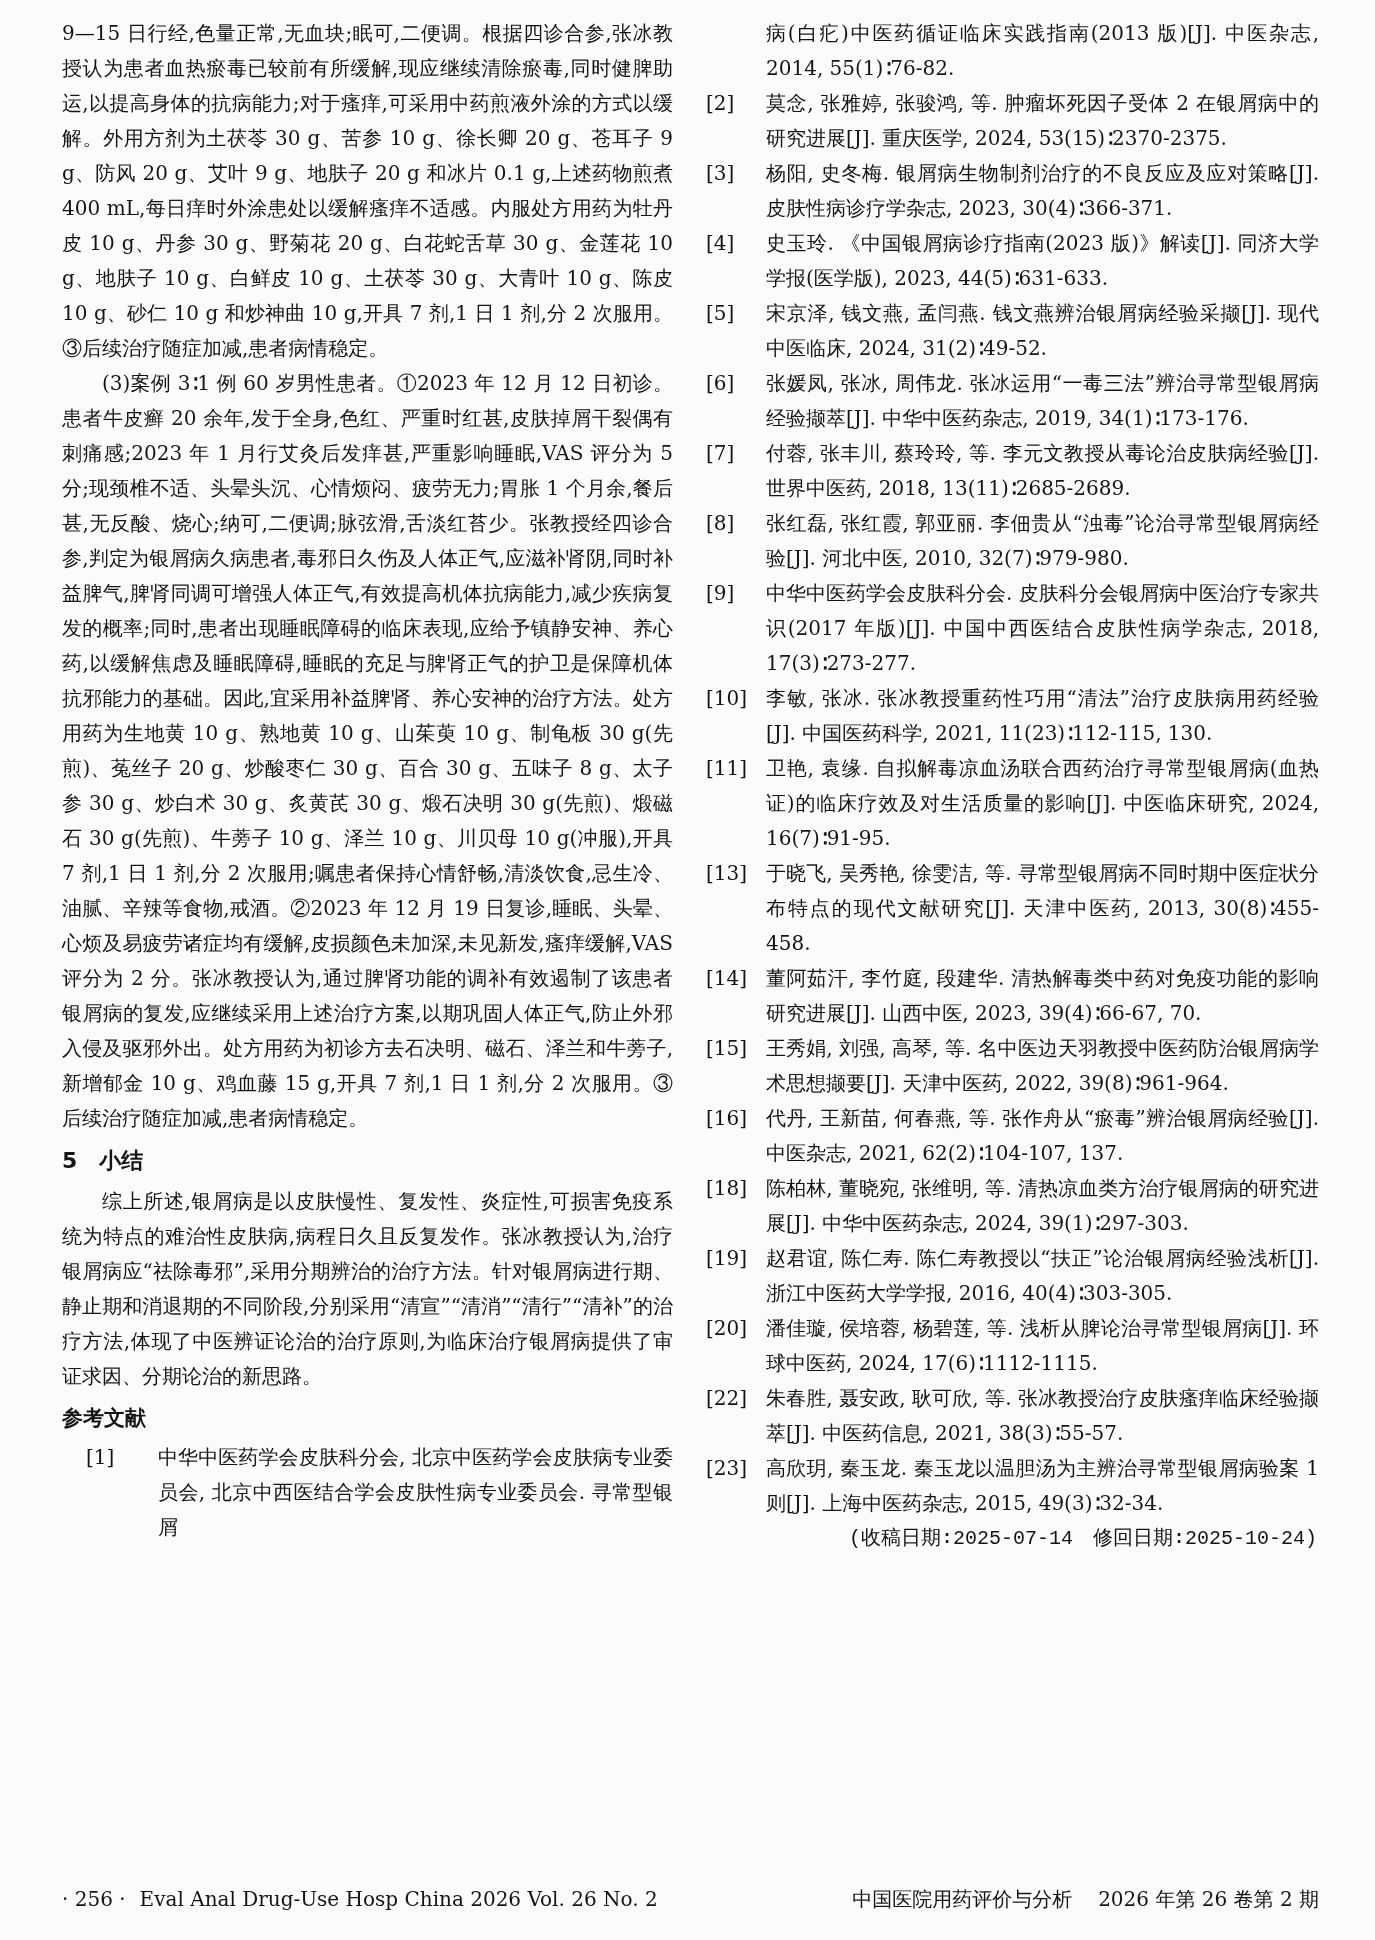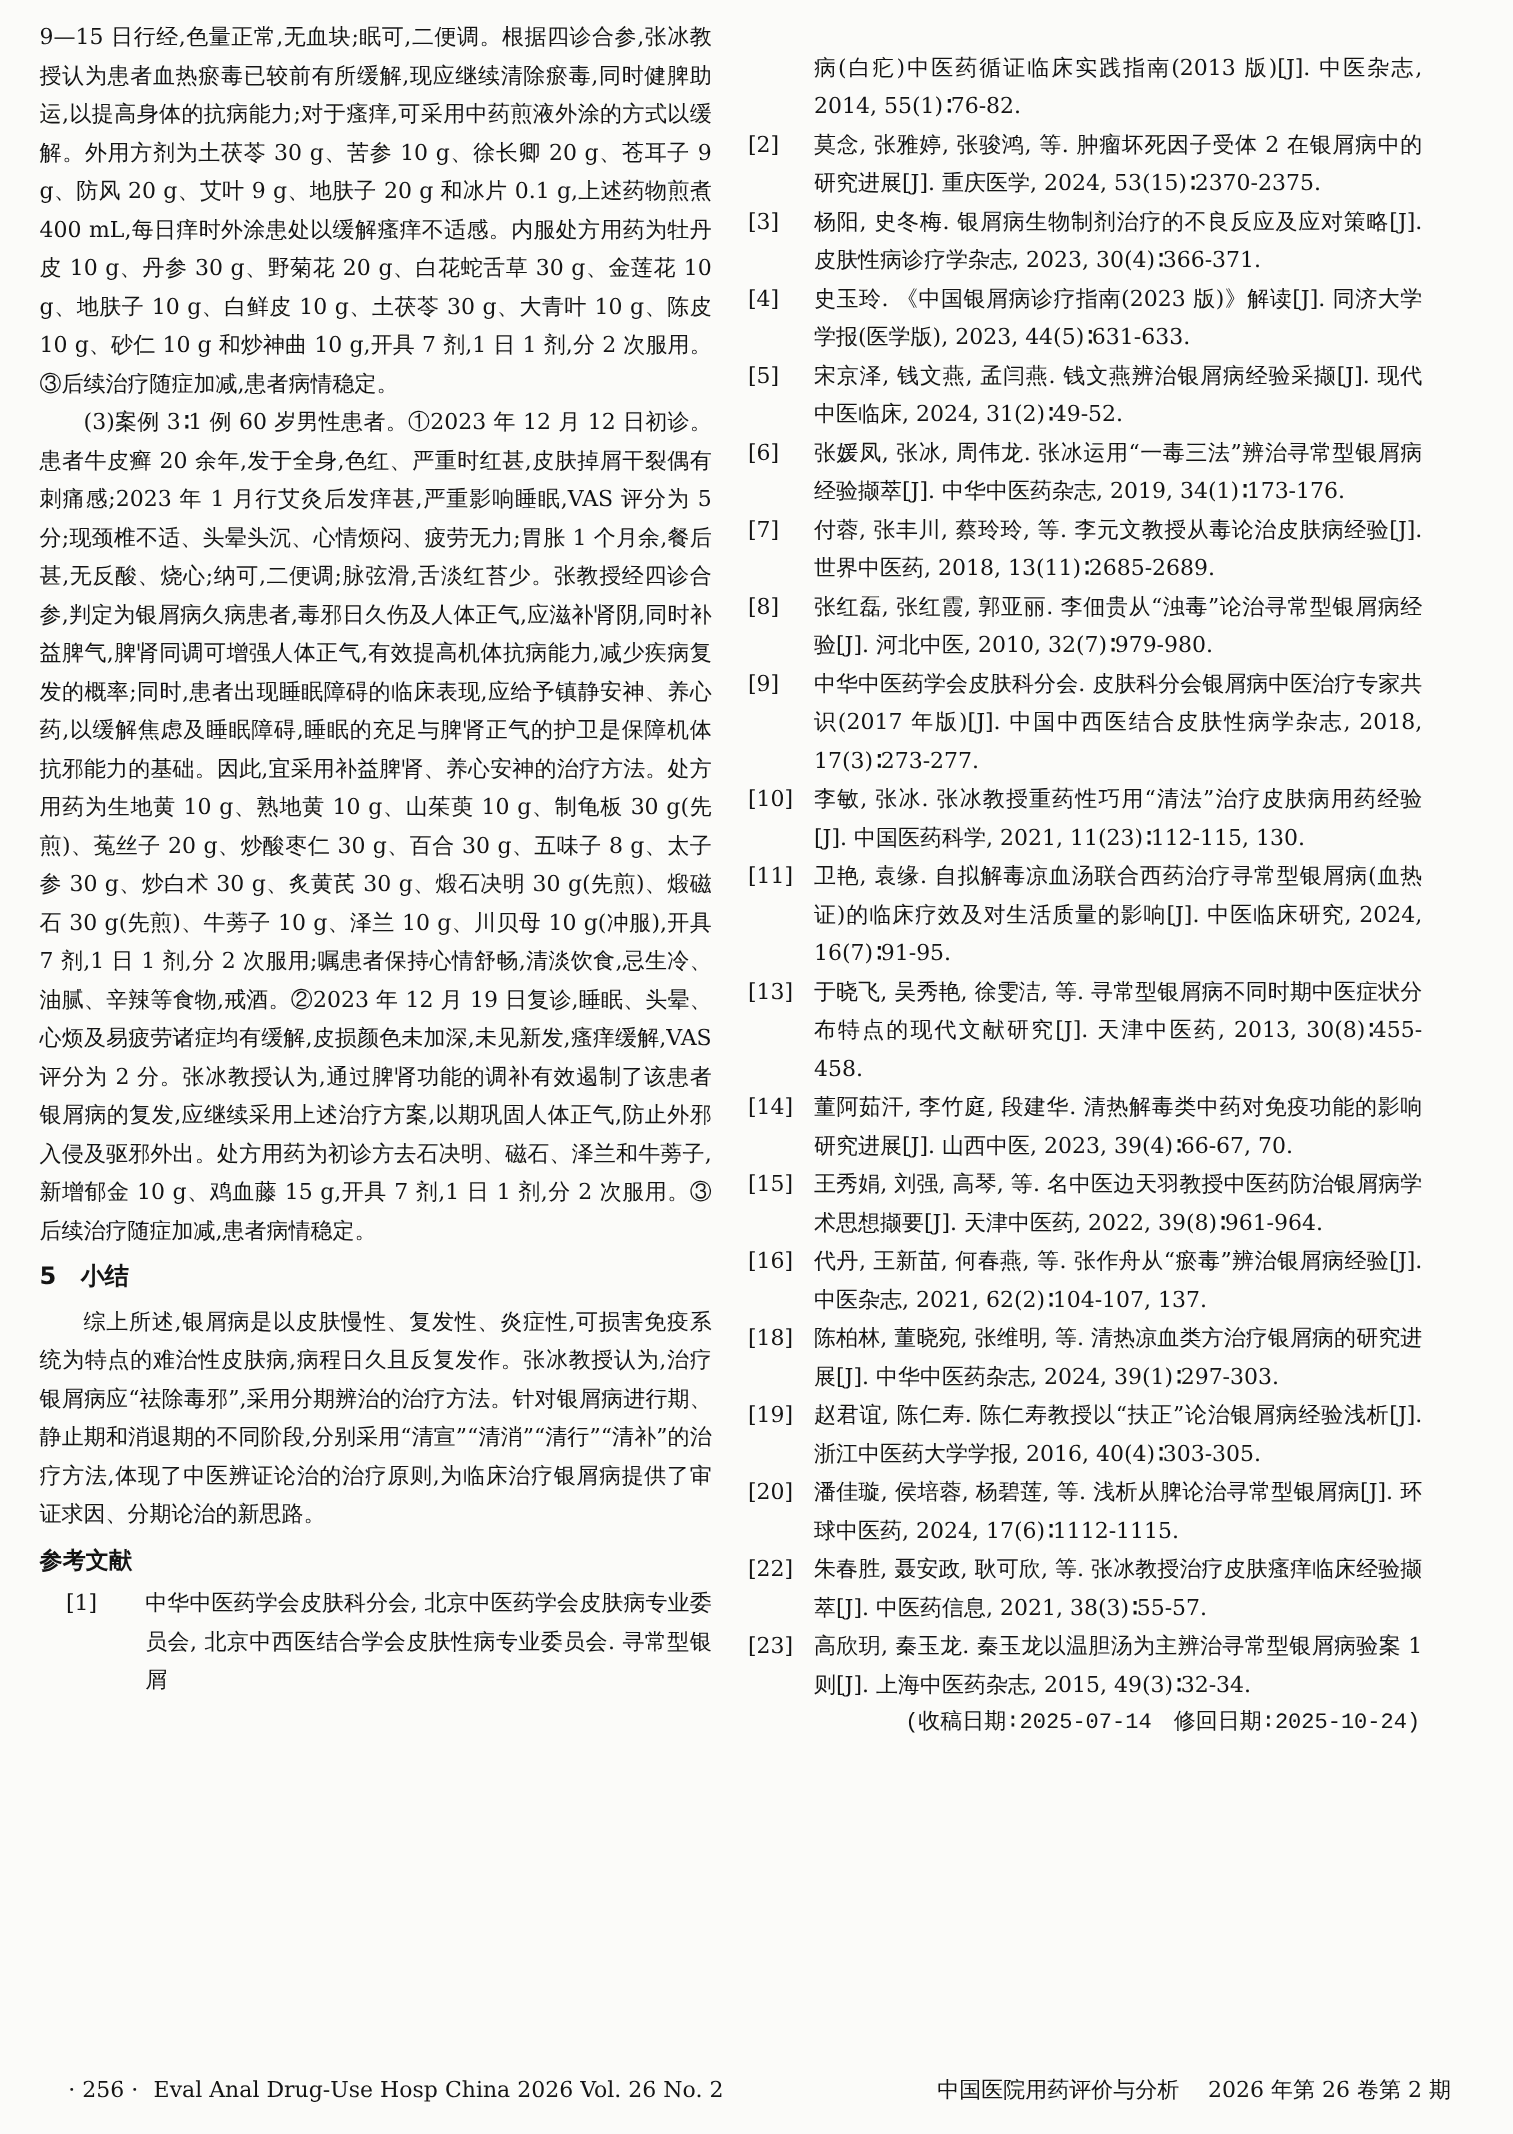--- a/index.html
+++ b/index.html
@@ -2,25 +2,25 @@
 <html><head>
 <meta charset="utf-8">
 <style>
   * { margin:0; padding:0; box-sizing:border-box; }
   body {
     width:1375px; height:1940px;
     background:#fbfbf9; color:#141414;
     font-family:"DejaVu Serif","Liberation Serif",serif;
     position:relative; overflow:hidden;
   }
-  .page { position:absolute; inset:0; padding:16px 56px 0 36px; }
+  .page { position:absolute; inset:0; padding:16px 56px 0 62px; }
   .columns { display:flex; gap:33px; align-items:flex-start; }
   .col { font-size:20px; line-height:35px; text-align:justify; }
   .col-left  { width:611px; }
-  .col-right { width:613px;margin-top:28px; }
+  .col-right { width:613px; }
   .para { text-align:justify; }
   .para.indent { text-indent:2em; }
   .sec-heading {
     font-family:"DejaVu Sans","Liberation Sans",sans-serif;
     font-weight:bold; font-size:22px; line-height:30px;
     margin:10px 0 8px 0; text-align:left;
   }
   .sec-heading .sec-num { margin-right:22px; }
   .refs-heading {
     font-family:"DejaVu Sans","Liberation Sans",sans-serif;

